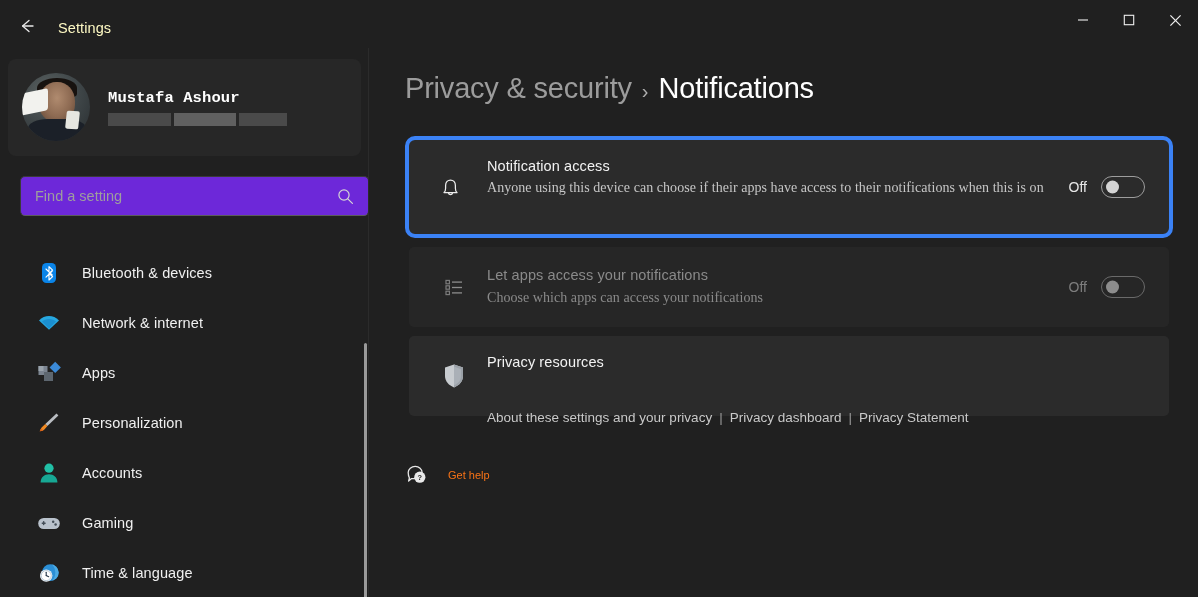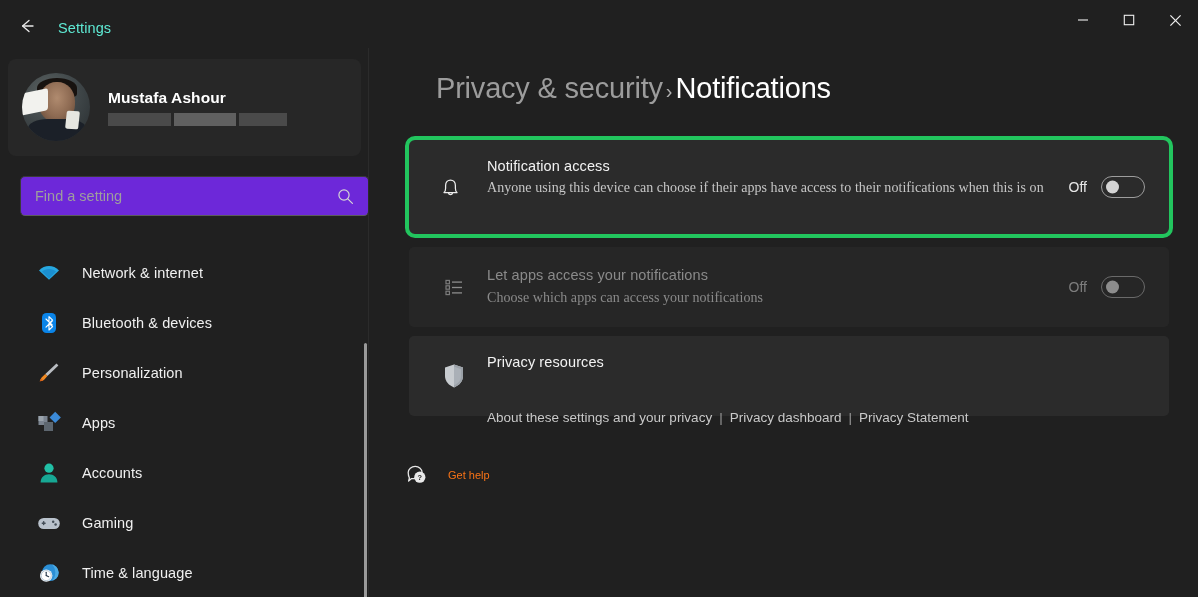--- a/index.html
+++ b/index.html
@@ -14,40 +14,40 @@
   
   .titlebar { position:absolute; top:0; left:0; width:1198px; height:48px; }
   .back-btn {
     position:absolute; left:10px; top:13px; width:34px; height:26px;
     display:flex; align-items:center; justify-content:center;
     border-radius:4px; cursor:pointer;
   }
   .back-btn svg { display:block; }
   .app-title {
     position:absolute; left:58px; top:20px;
-    font-size:14.5px; color:#5eead4; letter-spacing:.1px;
+    font-size:14.5px; color:#fef9c3; letter-spacing:.1px;
   }
   .wincontrols { position:absolute; right:0; top:0; height:40px; display:flex; }
   .wc {
     width:46px; height:40px; display:flex; align-items:center; justify-content:center;
     cursor:pointer; color:#f0f0f0;
   }
 
   
   .sidebar {
     position:absolute; left:0; top:48px; width:369px; height:549px;
     background:#202020;
   }
   .sidebar-divider {
     position:absolute; left:368px; top:48px; width:1px; height:549px;
     background:#2b2b2b;
   }
   .account-card {
     position:absolute; left:8px; top:11px; width:353px; height:97px;
-    background:#272727; border-radius:8px; cursor:pointer;
+    background:#272727; border-radius:8px; cursor:pointer;font-family:Liberation Mono, monospace;
   }
   .avatar {
     position:absolute; left:14px; top:14px; width:68px; height:68px;
     border-radius:50%; overflow:hidden;
     background:radial-gradient(circle at 38% 30%, #5d6463 0%, #41484a 45%, #262b2e 100%);
   }
   .avatar .face {
     position:absolute; left:17px; top:9px; width:36px; height:40px;
     background:radial-gradient(ellipse at 50% 40%, #b08b6f 0%, #8d6a52 55%, #5e4534 100%);
     border-radius:48% 48% 44% 44%;
@@ -105,33 +105,33 @@
 
   .scrollbar {
     position:absolute; left:364px; top:295px; width:3px; height:300px;
     background:#9a9a9a; border-radius:2px; cursor:pointer;
   }
 
   
   .main { position:absolute; left:369px; top:48px; width:829px; height:549px; }
   .breadcrumb {
     position:absolute; left:36px; top:24px;
-    display:flex; align-items:baseline; gap:3px;margin-left:31px;
+    display:flex; align-items:baseline; gap:10px;
   }
   .bc-parent { font-size:29px; color:#9c9c9c; cursor:pointer; letter-spacing:-.2px; }
   .bc-sep { font-size:20px; color:#b0b0b0; }
   .bc-current { font-size:29px; font-weight:normal; color:#ffffff; letter-spacing:-.2px; }
 
   .card {
     position:absolute; left:40px; width:760px;
     background:#2b2b2b; border-radius:5px;
   }
   .card.highlight {
     left:36px; width:768px;
-    border:4px solid #22c55e; border-radius:10px; background:#2b2b2b;
+    border:4px solid #3b82f6; border-radius:10px; background:#2b2b2b;
     padding:0;
   }
   .card.dim { background:#262626; }
   .card-inner { position:relative; width:100%; height:100%; }
   .card-icon {
     position:absolute; left:30px; top:50%; transform:translateY(-50%);
     width:30px; height:30px; display:flex; align-items:center; justify-content:center;
   }
   .card.highlight .card-icon { left:26px; }
   .card-title {
@@ -235,59 +235,59 @@
           <circle cx="7" cy="7" r="5.1" fill="none" stroke="#d5d5d5" stroke-width="1.2"></circle>
           <line x1="10.8" y1="10.8" x2="15.4" y2="15.4" stroke="#d5d5d5" stroke-width="1.2" stroke-linecap="round"></line>
         </svg>
       </span>
     </div>
 
     <div class="navlist">
 
       <div class="navitem">
         <span class="navicon">
+          <svg width="22" height="22" viewBox="0 0 22 22">
+            <rect x="4" y="1" width="14" height="20" rx="4.5" fill="#0a84e8"></rect>
+            <path d="M11 4.6 L14.6 8.2 L11 11.5 L11 4.6 M11 11.5 L14.6 14.6 L11 18 L11 11.5 M8 7 L14.2 13 M8 15.2 L14.2 9" fill="none" stroke="#ffffff" stroke-width="1.15" stroke-linejoin="round" stroke-linecap="round"></path>
+          </svg>
+        </span>
+        <span class="navlabel">Bluetooth &amp; devices</span>
+      </div>
+
+      <div class="navitem">
+        <span class="navicon">
           <svg width="24" height="22" viewBox="0 0 24 22">
             <path d="M2 8.5 C7.5 2.6 16.5 2.6 22 8.5 L12 17.8 Z" fill="#27a8e0"></path>
             <path d="M5 9.6 C8.6 6.0 15.4 6.0 19 9.6 L12 16.6 Z" fill="#1b8fd0"></path>
           </svg>
         </span>
         <span class="navlabel">Network &amp; internet</span>
-      </div>
-
-      <div class="navitem">
-        <span class="navicon">
-          <svg width="22" height="22" viewBox="0 0 22 22">
-            <rect x="4" y="1" width="14" height="20" rx="4.5" fill="#0a84e8"></rect>
-            <path d="M11 4.6 L14.6 8.2 L11 11.5 L11 4.6 M11 11.5 L14.6 14.6 L11 18 L11 11.5 M8 7 L14.2 13 M8 15.2 L14.2 9" fill="none" stroke="#ffffff" stroke-width="1.15" stroke-linejoin="round" stroke-linecap="round"></path>
-          </svg>
-        </span>
-        <span class="navlabel">Bluetooth &amp; devices</span>
-      </div>
-
-      <div class="navitem">
-        <span class="navicon">
-          <svg width="24" height="24" viewBox="0 0 24 24">
-            <path d="M19.5 2.6 L21.4 4.6 L10.4 15.1 L8.3 13.1 Z" fill="#b9bdc2"></path>
-            <path d="M8.3 13.1 L10.4 15.1 L7.4 18.6 C6.3 19.8 4.5 20 3.4 19 L2.6 20 L4.6 16.6 Z" fill="#f08a23"></path>
-            <path d="M2.6 20.6 L4.2 17.4 L6.4 19.6 Z" fill="#e0661a"></path>
-          </svg>
-        </span>
-        <span class="navlabel">Personalization</span>
       </div>
 
       <div class="navitem">
         <span class="navicon">
           <svg width="24" height="24" viewBox="0 0 24 24">
             <rect x="1.5" y="5" width="9" height="9" fill="#7b8490"></rect>
             <rect x="7" y="11" width="9" height="9" fill="#5d666f"></rect>
             <rect x="14.2" y="2.4" width="8" height="8" transform="rotate(45 18.2 6.4)" fill="#3b8ad8"></rect>
             <rect x="1.5" y="5" width="5" height="5" fill="#9aa3ac"></rect>
           </svg>
         </span>
         <span class="navlabel">Apps</span>
+      </div>
+
+      <div class="navitem">
+        <span class="navicon">
+          <svg width="24" height="24" viewBox="0 0 24 24">
+            <path d="M19.5 2.6 L21.4 4.6 L10.4 15.1 L8.3 13.1 Z" fill="#b9bdc2"></path>
+            <path d="M8.3 13.1 L10.4 15.1 L7.4 18.6 C6.3 19.8 4.5 20 3.4 19 L2.6 20 L4.6 16.6 Z" fill="#f08a23"></path>
+            <path d="M2.6 20.6 L4.2 17.4 L6.4 19.6 Z" fill="#e0661a"></path>
+          </svg>
+        </span>
+        <span class="navlabel">Personalization</span>
       </div>
 
       <div class="navitem">
         <span class="navicon">
           <svg width="22" height="22" viewBox="0 0 22 22">
             <circle cx="11" cy="6.2" r="4.6" fill="#21c0a6"></circle>
             <path d="M2.6 20.5 C2.6 15.2 6.4 12.2 11 12.2 C15.6 12.2 19.4 15.2 19.4 20.5 Z" fill="#17a894"></path>
           </svg>
         </span>
         <span class="navlabel">Accounts</span>

